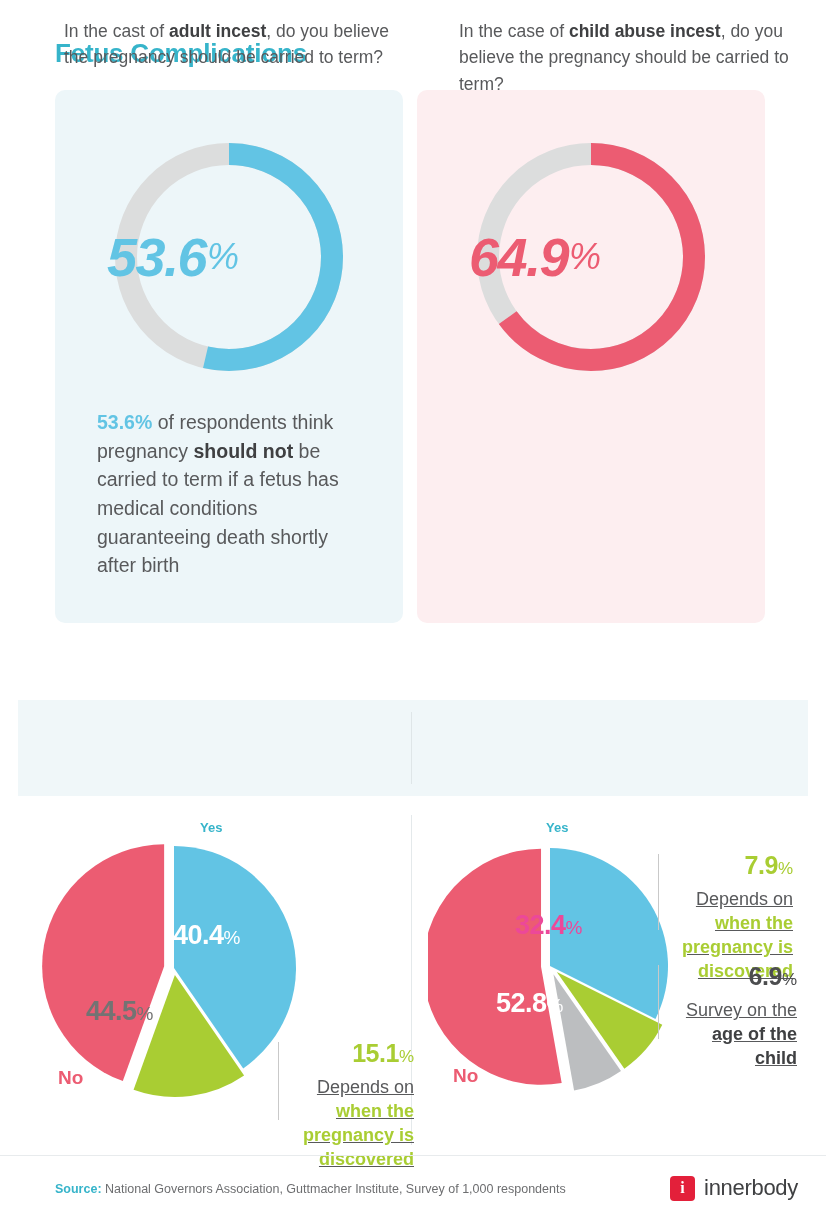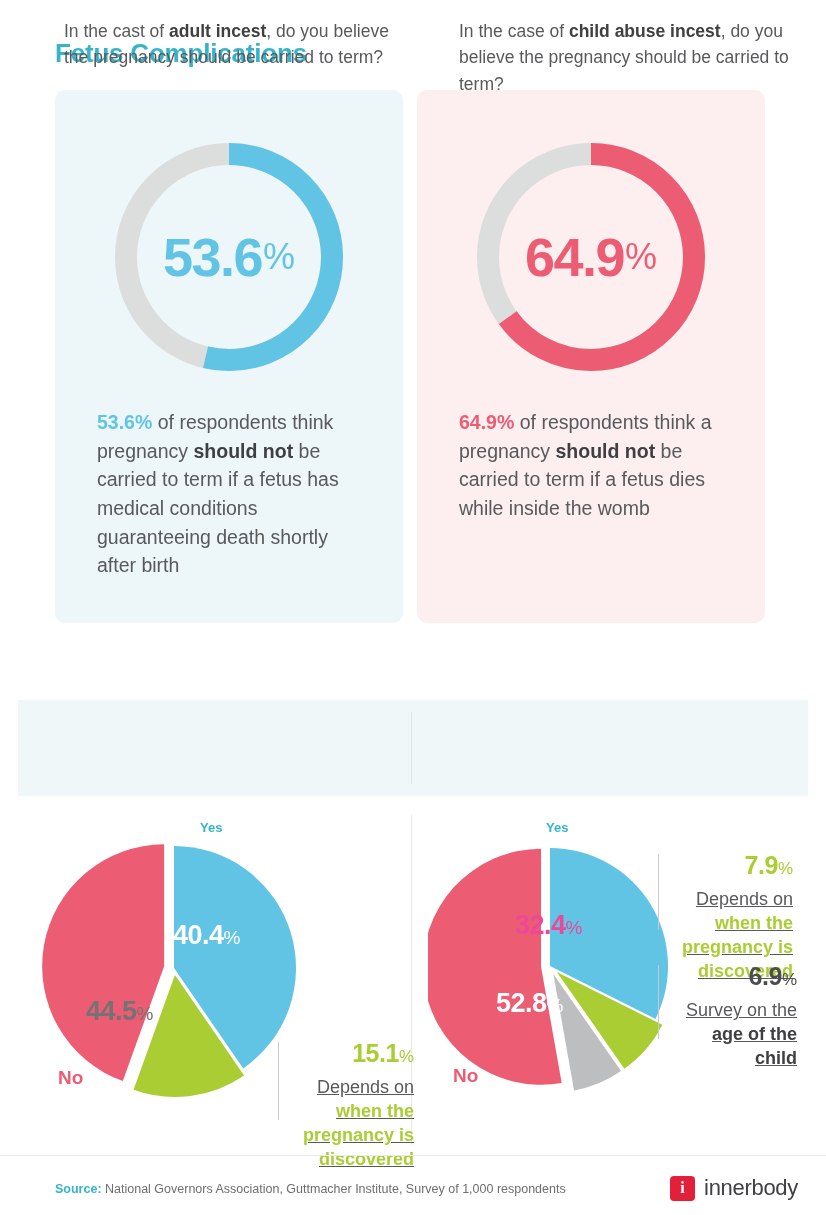--- a/index.html
+++ b/index.html
@@ -32,24 +32,25 @@
   #donut-card-blue { left:55px; background:#edf6f9; }
   #donut-card-pink { left:417px; background:#fdeef0; }
 
   .donut-wrap {
     position:absolute; top:45px; left:50%;
     transform:translateX(-50%);
     width:244px; height:244px;
   }
   .donut-center {
     position:absolute; inset:0;
-    display:flex; align-items:center; justify-content:center;
+    display:flex; align-items:center; justify-content:flex-start;
     font-weight:bold;
     font-size:54px;
     letter-spacing:-1.5px;
+    font-style:italic;
   }
   .donut-center .pct {
     font-size:36px; font-weight:normal; letter-spacing:0;
     margin-left:1px;
   }
   #donut-value-blue { color:#62c4e4; }
   #donut-value-pink { color:#ec5c72; }
 
   .donut-caption {
     position:absolute;
@@ -172,23 +173,20 @@
     <div class="donut-wrap">
       <svg viewBox="0 0 244 244" width="244" height="244">
         <circle cx="122" cy="122" r="103" fill="none" stroke="#dcdddd" stroke-width="22"></circle>
         <circle id="arc-pink" cx="122" cy="122" r="103" fill="none" stroke="#ec5c72" stroke-width="22" transform="rotate(-90 122 122)" stroke-dasharray="420.01208822903385 647.1680866394973"></circle>
       </svg>
       <div class="donut-center" id="donut-value-pink">
         <span>64.9</span>
           <span class="pct">%</span>
       </div>
     </div>
-    <div class="donut-caption">
-      <span class="hl-pink">64.9%</span><span> of respondents think a pregnancy </span><b>should not</b><span> be carried to term if a fetus dies while inside the womb</span>
-    </div>
   </div>
 
 
   <div id="question-band"></div>
   <div id="question-divider"></div>
 
   <div class="question" id="question-left">
     <span>In the cast of </span><b>adult incest</b><span>, do you believe the pregnancy should be carried to term?</span>
   </div>
   <div class="question" id="question-right">

